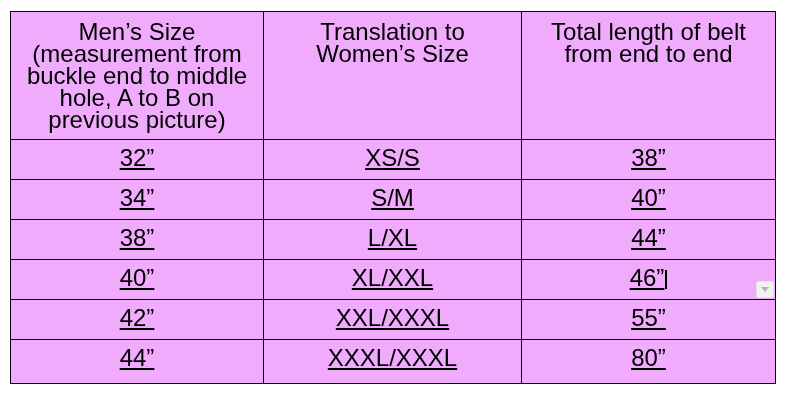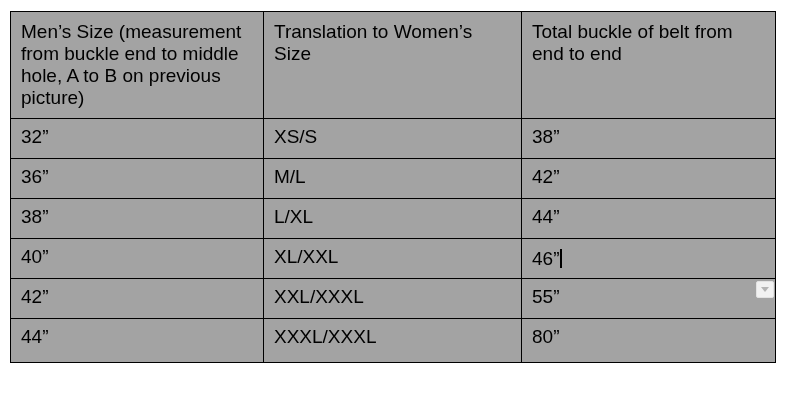--- a/index.html
+++ b/index.html
@@ -24,37 +24,38 @@
     position: absolute;
     left: 10px;
     top: 11px;
     width: 765px;
     border-collapse: collapse;
     table-layout: fixed;
   }
   table.size-chart th,
   table.size-chart td {
     border: 1.5px solid #000000;
-    font-size: 19px;
+    font-size: 24px;
     line-height: 22px;
     font-weight: normal;
-    text-align: left;
+    text-align: center;
     vertical-align: top;
-    background: #a3a3a3;
+    background: #f0abfc;
     overflow: hidden;
   }
   table.size-chart th {
     padding: 9px 10px 8px 10px;
     height: 107px;
     box-sizing: border-box;
   }
   table.size-chart td {
     padding: 7px 10px 6px 10px;
     height: 40px;
     box-sizing: border-box;
+    text-decoration: underline;
   }
   tr.last-row td { height: 44px; }
   .col-mens   { width: 253px; }
   .col-womens { width: 258px; }
   .col-length { width: 254px; }
   .text-cursor {
     display: inline-block;
     width: 2px;
     height: 19px;
     background: #000000;
@@ -93,33 +94,33 @@
   <table class="size-chart">
     <colgroup>
       <col class="col-mens">
       <col class="col-womens">
       <col class="col-length">
     </colgroup>
     <thead>
       <tr>
         <th>Men’s Size (measurement from buckle end to middle hole, A to B on previous picture)</th>
         <th>Translation to Women’s Size</th>
-        <th>Total buckle of belt from end to end</th>
+        <th>Total length of belt from end to end</th>
       </tr>
     </thead>
     <tbody>
       <tr>
         <td>32”</td>
         <td>XS/S</td>
         <td>38”</td>
       </tr>
       <tr>
-        <td>36”</td>
-        <td>M/L</td>
-        <td>42”</td>
+        <td>34”</td>
+        <td>S/M</td>
+        <td>40”</td>
       </tr>
       <tr>
         <td>38”</td>
         <td>L/XL</td>
         <td>44”</td>
       </tr>
       <tr>
         <td>40”</td>
         <td>XL/XXL</td>
         <td>

